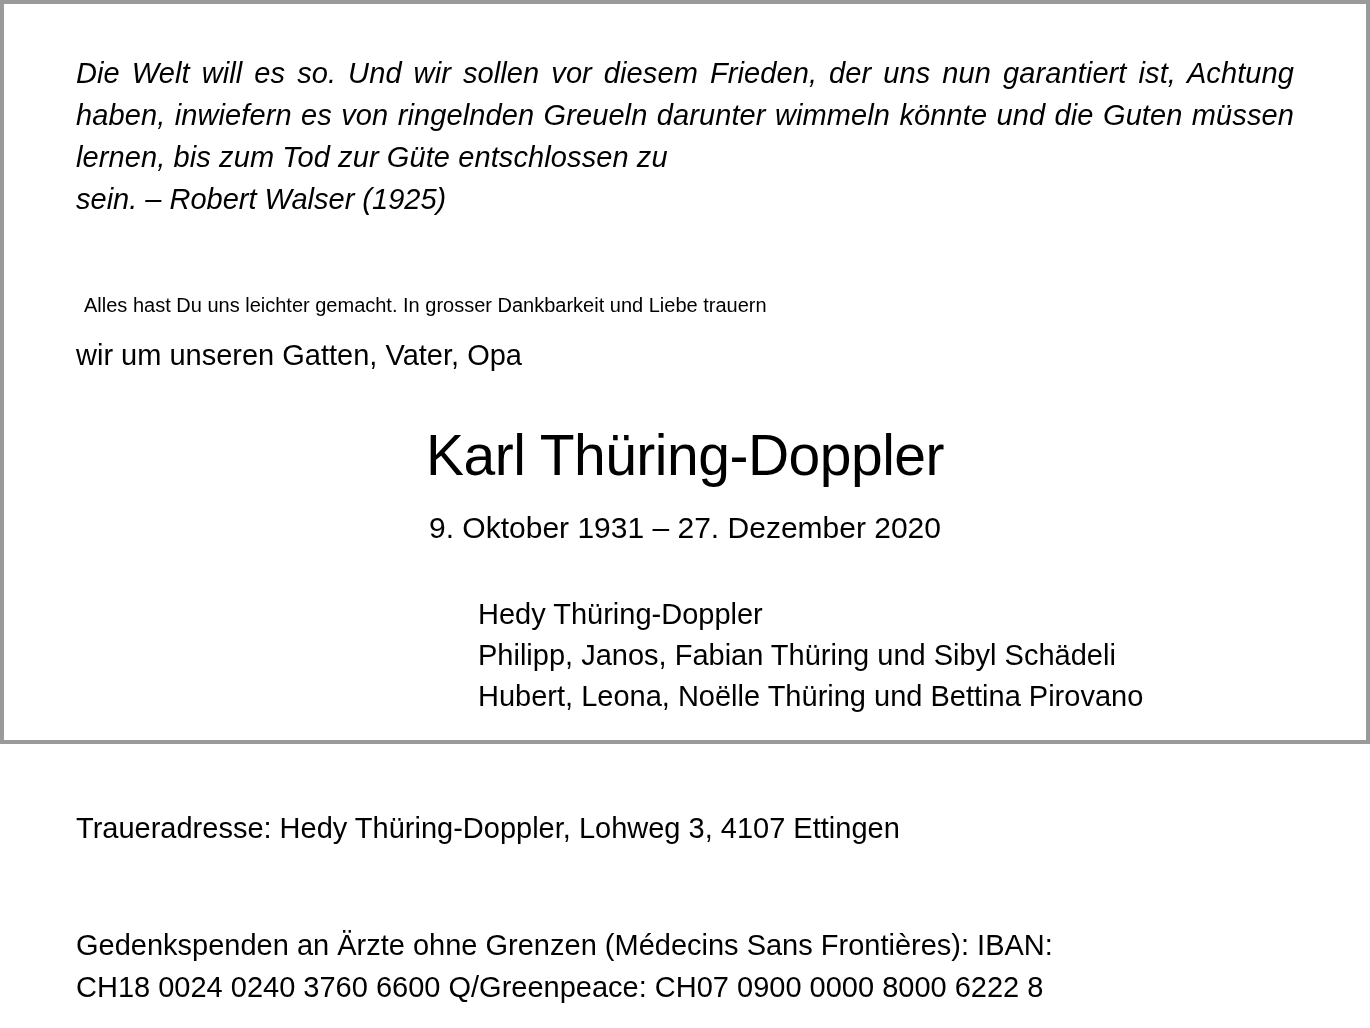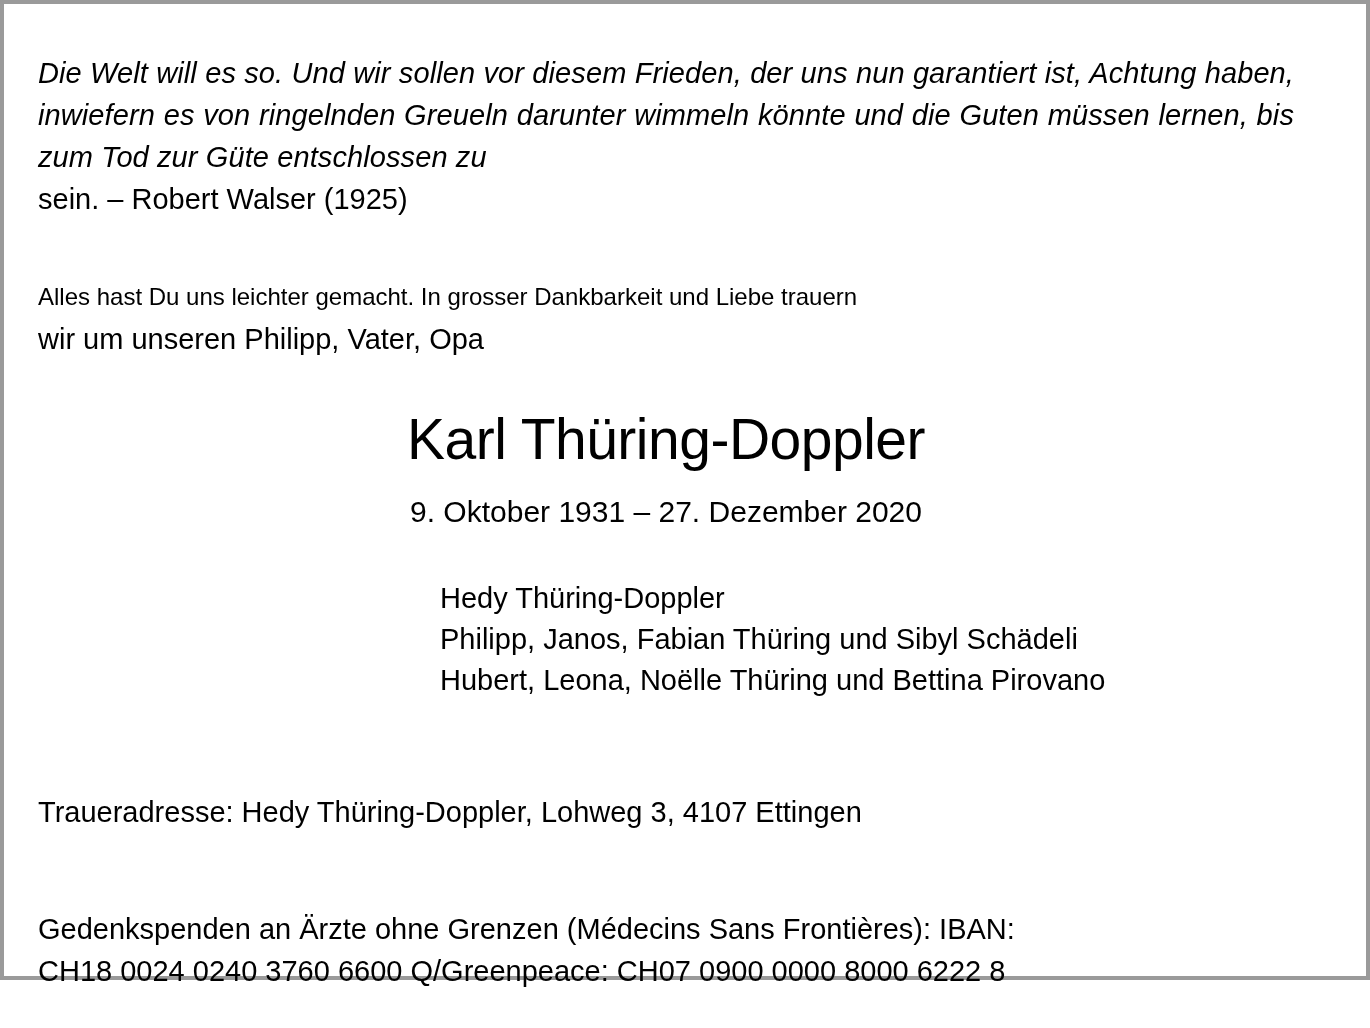--- a/index.html
+++ b/index.html
@@ -10,44 +10,45 @@
   body {
     width: 1370px;
     height: 1028px;
     font-family: "Liberation Sans", sans-serif;
     color: #000000;
     overflow: hidden;
   }
   .notice {
     box-sizing: border-box;
     width: 1370px;
-    height: 980px;
+    height: 744px;
     border: 4px solid #9a9a9a;
     background: #ffffff;
-    padding: 48px 72px 0 34px;
+    padding: 48px 72px 0 72px;
   }
   .quote {
     font-style: italic;
     font-size: 29px;
     line-height: 42px;
     text-align: justify;
     text-justify: inter-word;
     margin: 0;
     letter-spacing: 0.1px;
   }
   .quote-last-line {
+    font-style: italic;
     font-size: 29px;
     line-height: 42px;
     text-align: left;
     margin: 0;
   }
   .intro {
-    font-size: 24px;
+    font-size: 20px;
     line-height: 42px;
-    margin: 0;
+    margin: 8px;
     text-align: justify;
     text-justify: inter-word;
   }
   .intro-last {
     font-size: 29px;
     line-height: 42px;
     margin: 0;
     text-align: left;
   }
   .spacer-1 { height: 56px; }
@@ -93,21 +94,21 @@
 <body>
 
 <div class="notice">
 
   <p class="quote">Die Welt will es so. Und wir sollen vor diesem Frieden, der uns nun garantiert ist, Achtung haben, inwiefern es von ringelnden Greueln darunter wimmeln könnte und die Guten müssen lernen, bis zum Tod zur Güte entschlossen zu</p>
   <p class="quote-last-line">sein. – Robert Walser (1925)</p>
 
   <div class="spacer-1"></div>
 
   <p class="intro">Alles hast Du uns leichter gemacht. In grosser Dankbarkeit und Liebe trauern</p>
-  <p class="intro-last">wir um unseren Philipp, Vater, Opa</p>
+  <p class="intro-last">wir um unseren Gatten, Vater, Opa</p>
 
   <div class="spacer-2"></div>
 
   <h1 class="name">Karl Thüring-Doppler</h1>
   <p class="dates">9. Oktober 1931 – 27. Dezember 2020</p>
 
   <div class="spacer-3"></div>
 
   <div class="family">
     <div>Hedy Thüring-Doppler</div>

